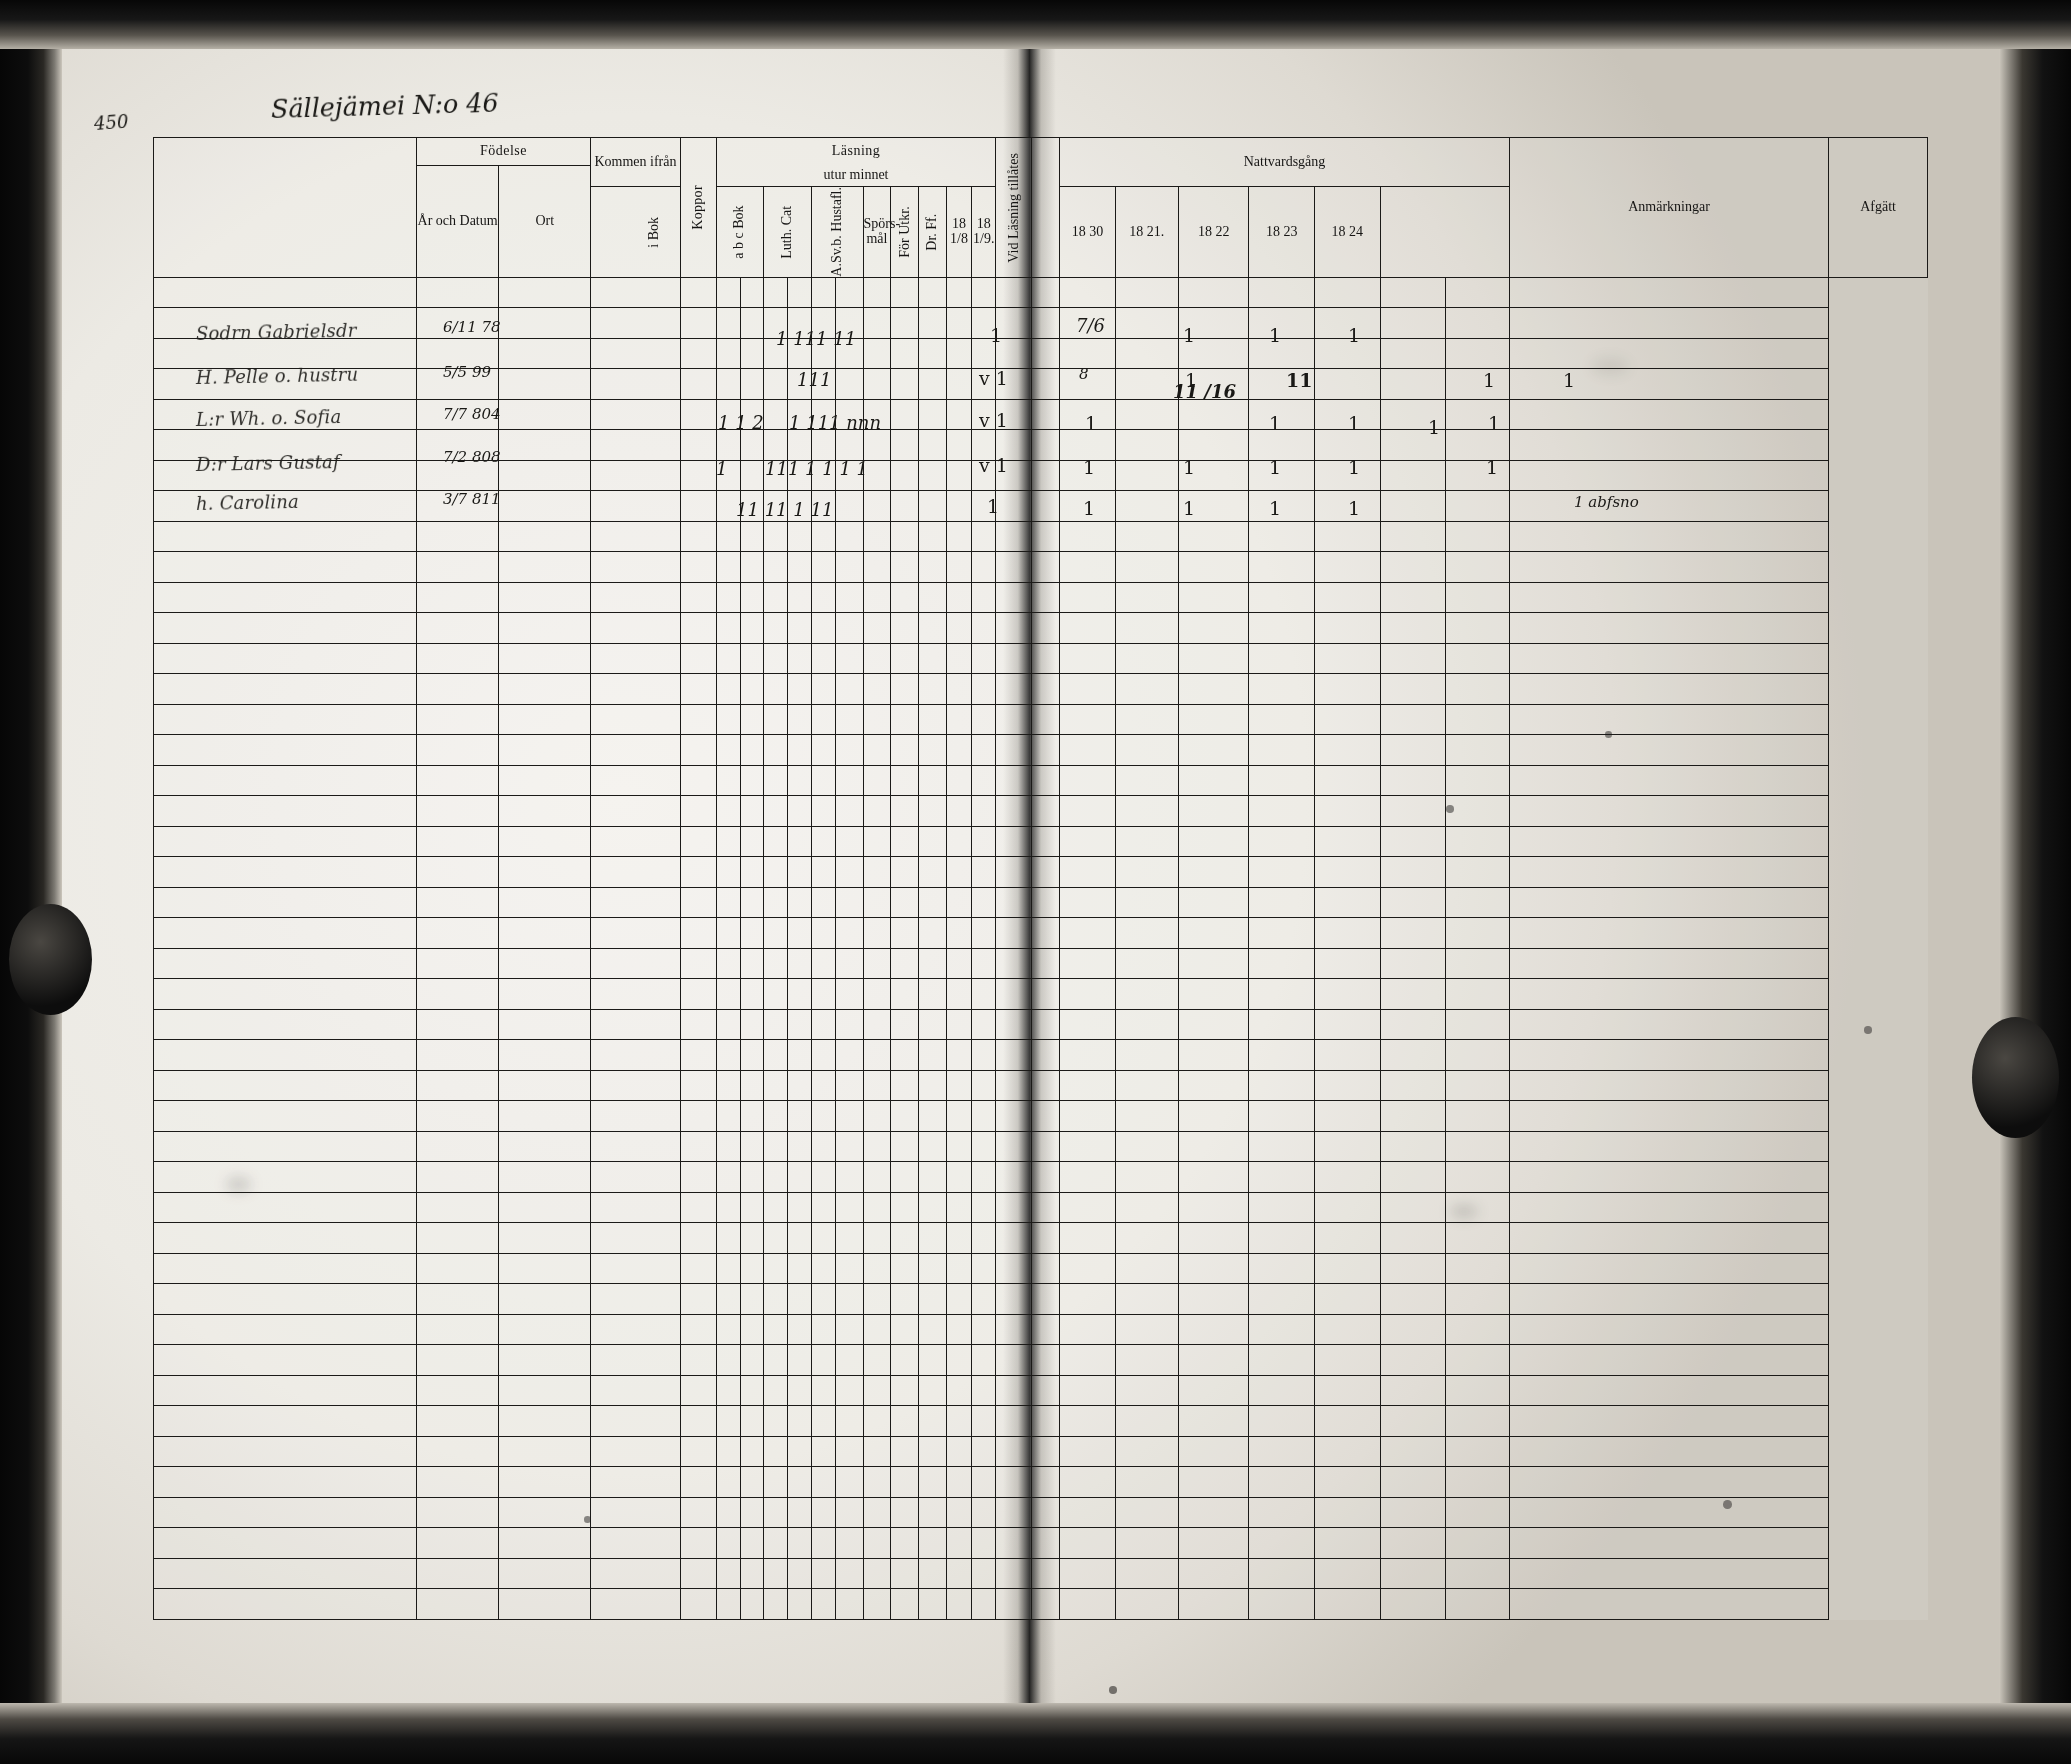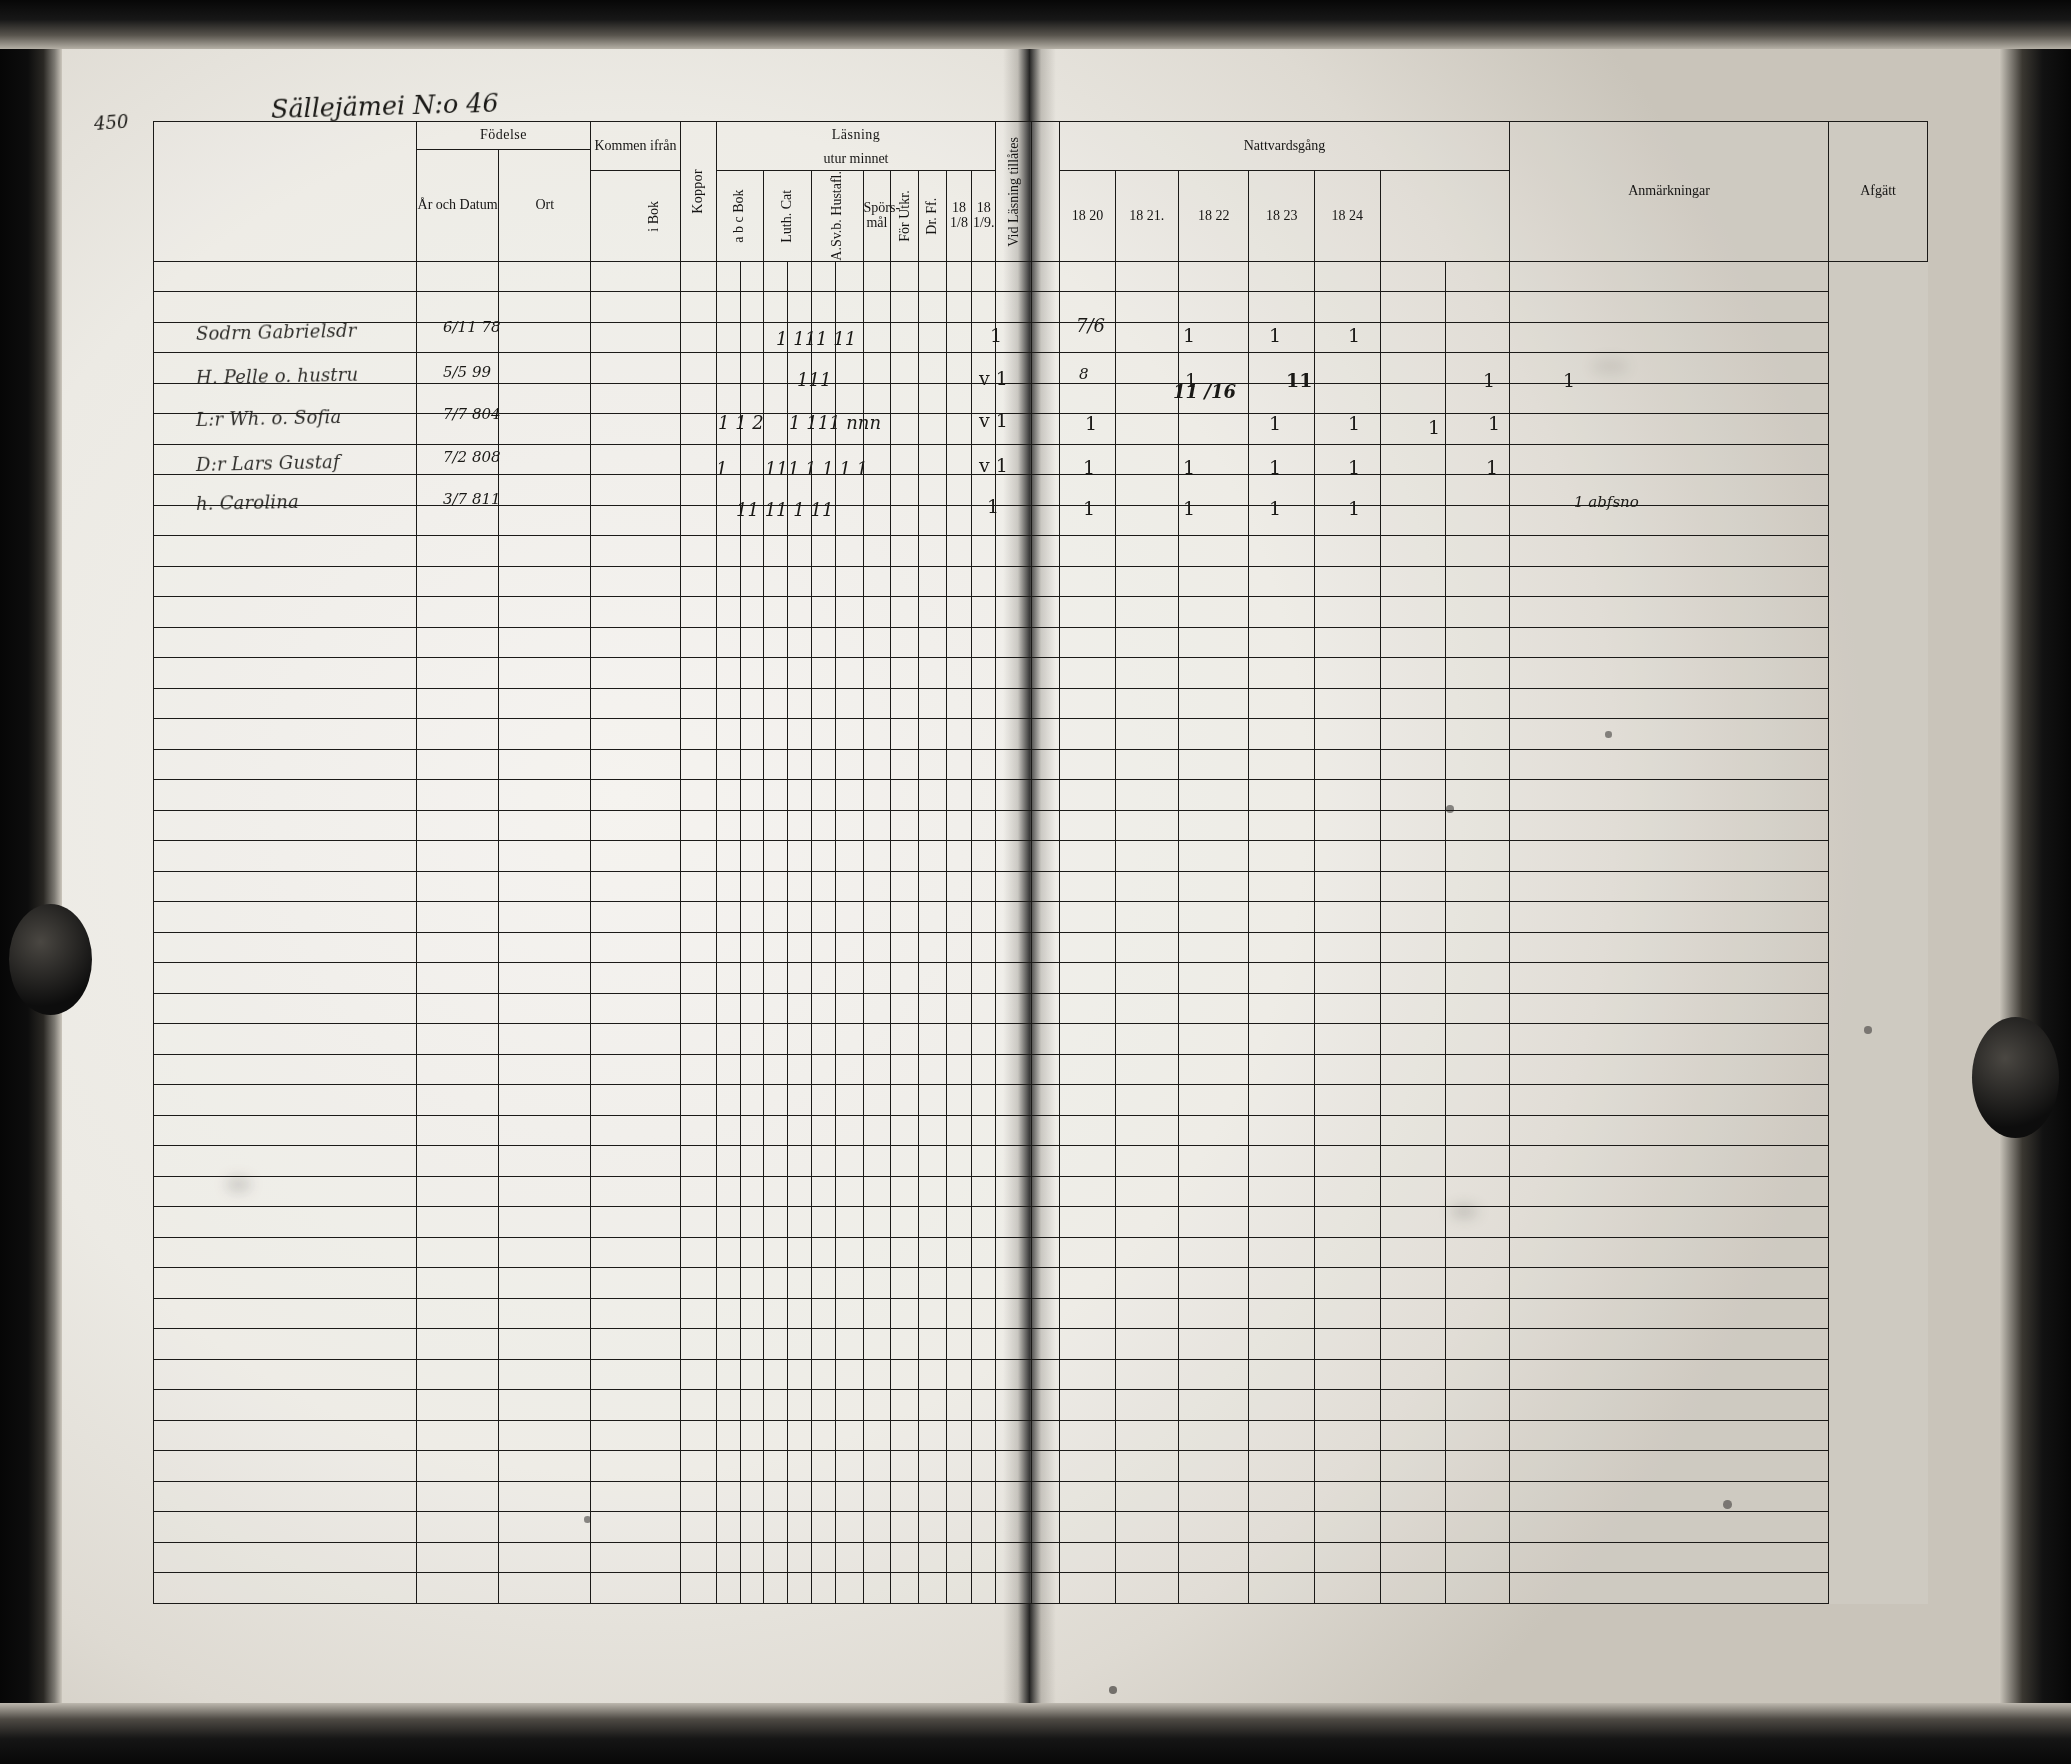--- a/index.html
+++ b/index.html
@@ -35,20 +35,21 @@
   .clamp-l{left:9.4px;top:904px;width:83px;height:111px;}
   .clamp-r{right:13px;top:1017px;width:87px;height:121px;}
 
   .smudge{position:absolute;border-radius:50%;filter:blur(6.6px);background:rgba(40,38,34,.20);}
 
   
   #ledger{position:absolute;left:153px;top:121px;width:1775px;height:1483px;}
   table.grid{
     border-collapse:collapse;width:100%;height:100%;table-layout:fixed;
     background:rgba(255,255,255,0.10);
+    margin-top:16px;
   }
   table.grid td, table.grid th{
     border:1.5px solid #1b1a18;
     padding:0;font-weight:normal;
     font-family:"Liberation Serif",serif;
     color:#161514;
     vertical-align:middle;
     text-align:center;
     font-size:14px;
     line-height:1.05;
@@ -163,21 +164,21 @@
         <tr style="height:53px">
           <td colspan="2" class="vert-sm">i Bok</td>
           <td colspan="2" class="vert-sm">a b c Bok</td>
           <td colspan="2" class="vert-sm">Luth. Cat</td>
           <td colspan="2" class="vert-sm">A.Sv.b. Hustafl.</td>
           <td class="hdr-xs">Spörs- mål</td>
           <td class="vert-sm">För Utkr.</td>
           <td class="vert-sm">Dr. Ff.</td>
           <td class="hdr-mid">18 1/8</td>
           <td class="hdr-mid">18 1/9.</td>
-          <td class="hdr-mid">18 20</td>
+          <td class="hdr-mid">18 30</td>
           <td class="hdr-mid">18 21.</td>
           <td class="hdr-mid">18 22</td>
           <td class="hdr-mid">18 23</td>
           <td class="hdr-mid">18 24</td>
         </tr>
       </thead>
       <tbody id="tbody">
           <tr>
             <td></td>
             <td></td>

